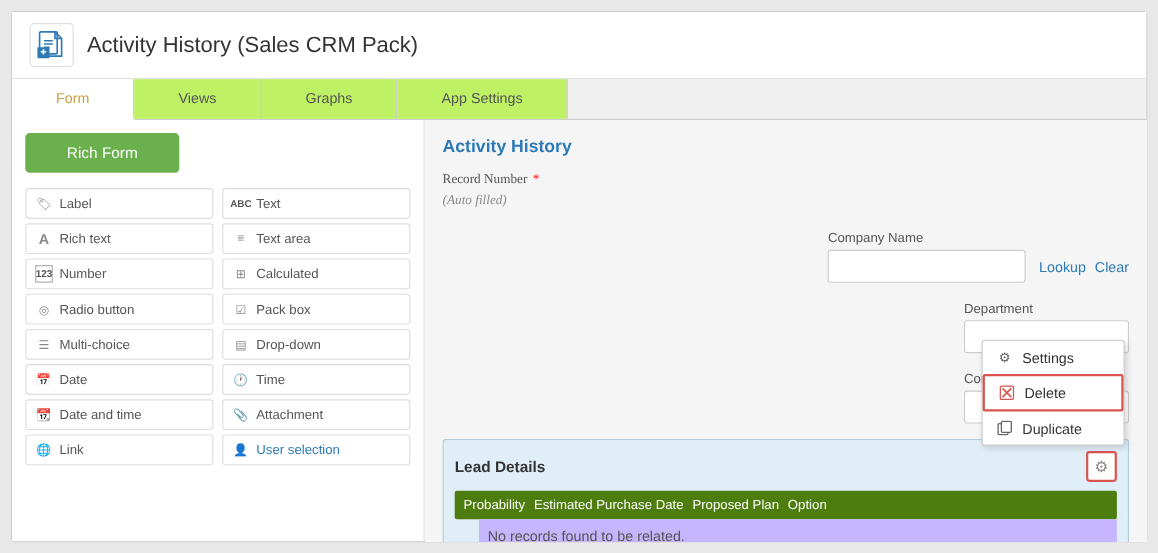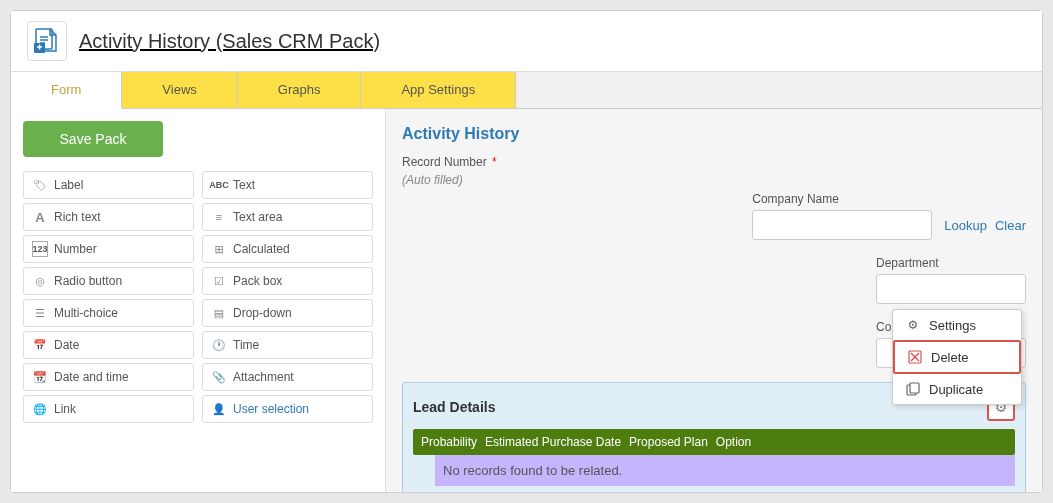--- a/index.html
+++ b/index.html
@@ -22,21 +22,20 @@
       flex-direction: column;
     }
 
     
     .app-header {
       display: flex;
       align-items: center;
       padding: 10px 16px;
       border-bottom: 1px solid #ddd;
       background: #fff;
-      text-decoration: underline;
     }
     .app-icon {
       width: 40px;
       height: 40px;
       background: #fff;
       border: 1px solid #ddd;
       border-radius: 4px;
       display: flex;
       align-items: center;
       justify-content: center;
@@ -55,21 +54,21 @@
       display: flex;
       border-bottom: 1px solid #ccc;
       background: #f0f0f0;
     }
     .tab {
       padding: 10px 40px;
       cursor: pointer;
       color: #555;
       font-size: 13px;
       border-right: 1px solid #ccc;
-      background: #fde047;
+      background: #bef264;
     }
     .tab.active {
       background: #fff;
       color: #c8a040;
       border-bottom: 2px solid #fff;
       margin-bottom: -1px;
       text-align: center;
     }
 
     
@@ -142,21 +141,22 @@
     }
 
     .form-title {
       color: #2d7ab5;
       font-size: 16px;
       font-weight: bold;
       margin-bottom: 12px;
     }
 
     .form-field-group {
-      margin-bottom: 5px;
+      margin-bottom: 20px;
+      font-family: Liberation Serif, serif;
     }
 
     .field-label {
       font-size: 12px;
       color: #555;
       margin-bottom: 4px;
     }
     .field-label .required { color: red; margin-left: 2px; }
 
     .auto-filled {
@@ -313,21 +313,21 @@
     <div class="tabs-bar">
       <div class="tab active">Form</div>
       <div class="tab">Views</div>
       <div class="tab">Graphs</div>
       <div class="tab">App Settings</div>
     </div>
 
     <div class="body-area">
 
       <div class="left-panel">
-        <button class="save-btn">Save Pack</button>
+        <button class="save-btn">Rich Form</button>
         <div class="fields-grid">
 
           <div class="field-item">
             <span class="field-icon">🏷</span>
             <span>Label</span>
           </div>
           <div class="field-item">
             <span class="field-icon" style="font-size:9px;font-weight:bold;color:#555;">ABC</span>
             <span>Text</span>
           </div>

